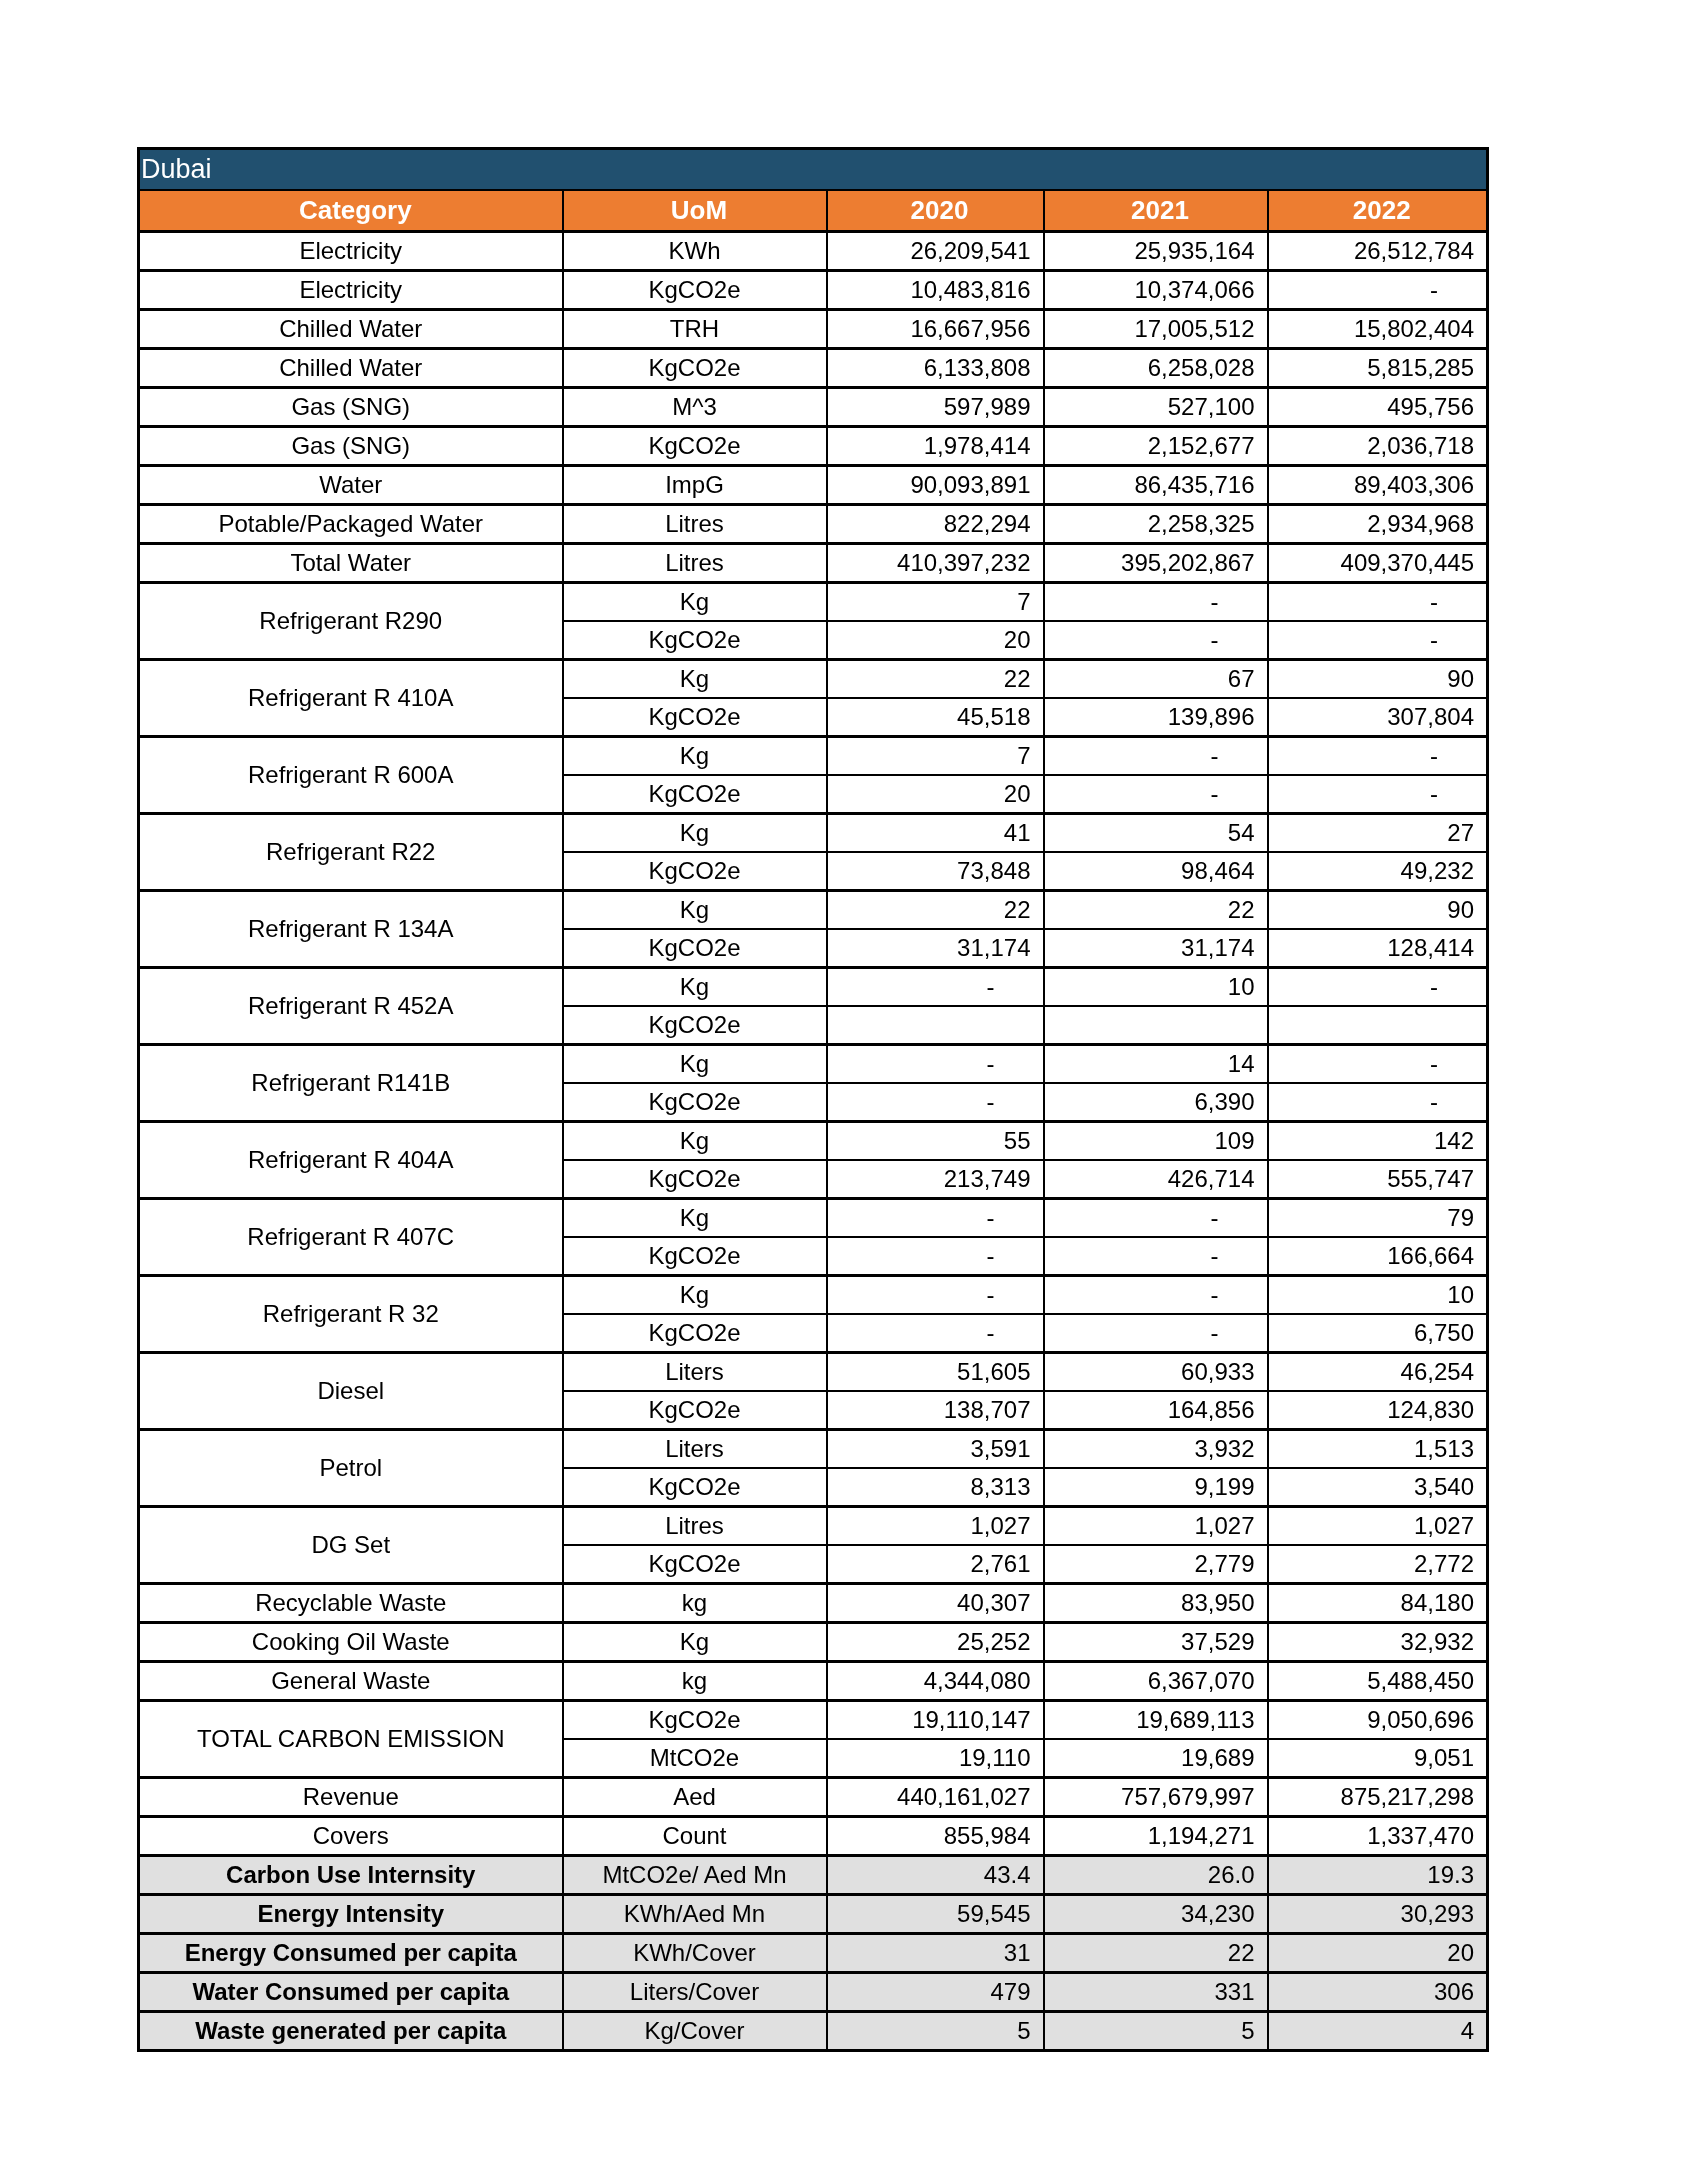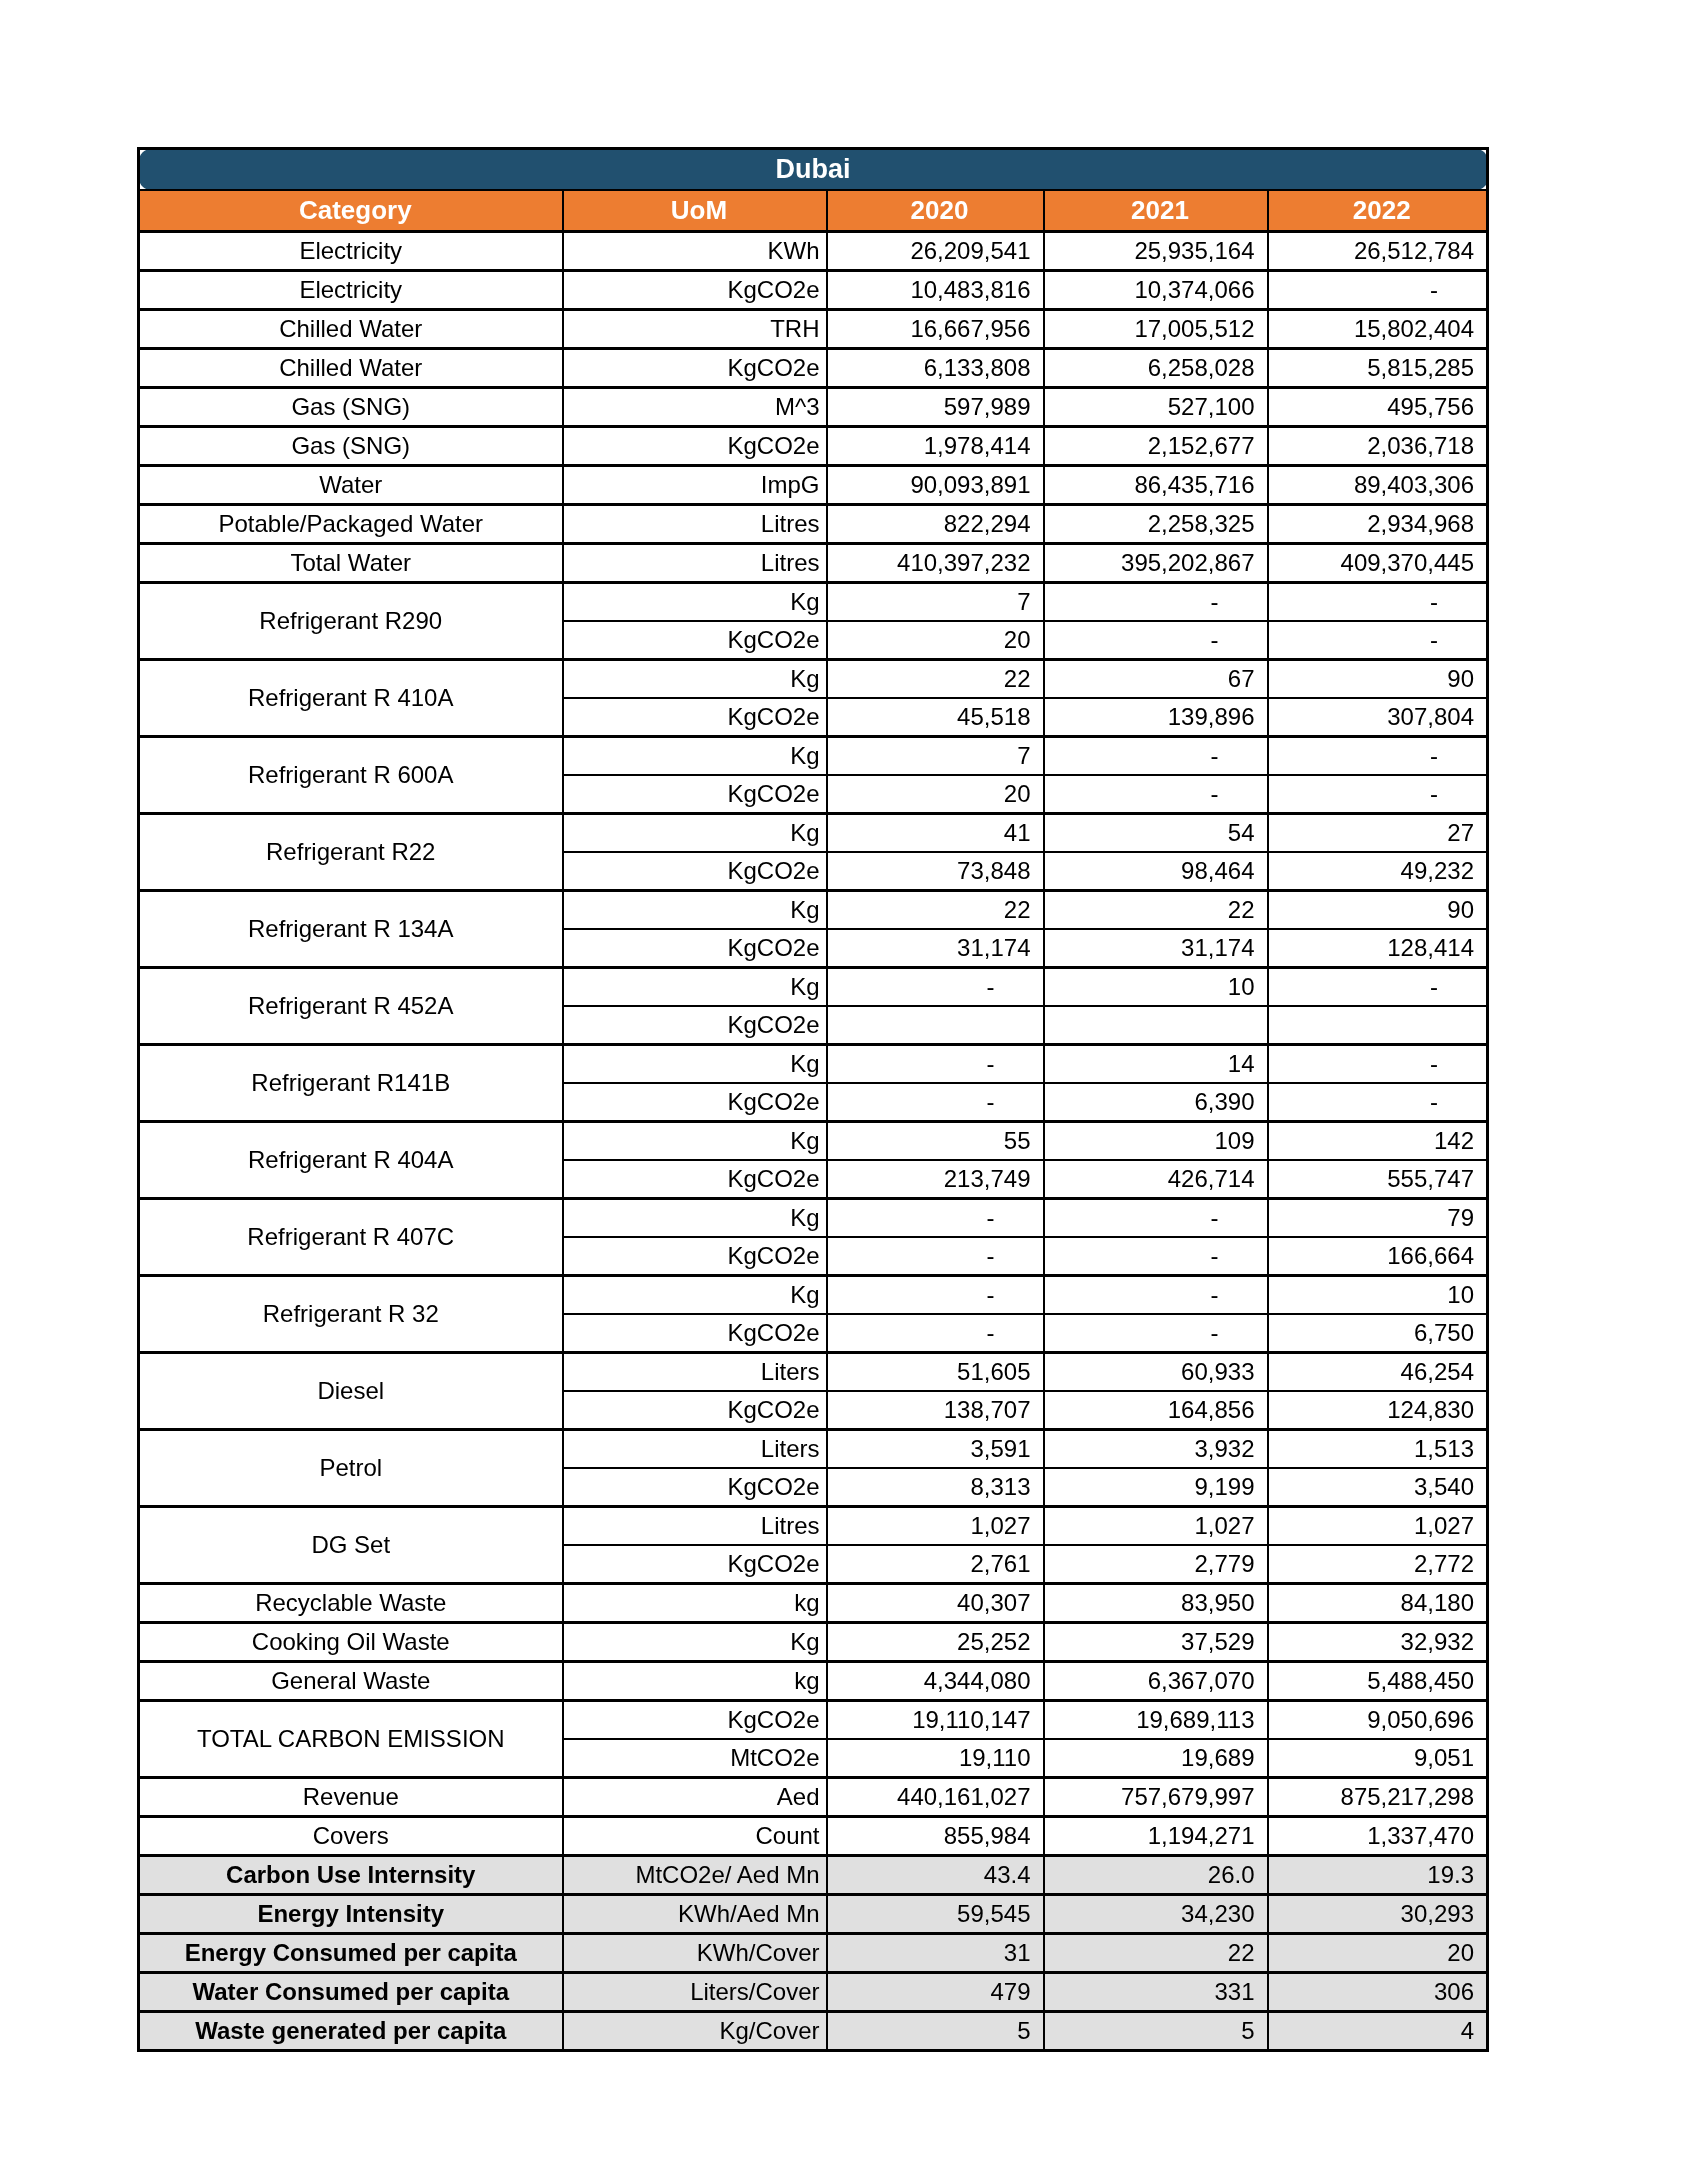--- a/index.html
+++ b/index.html
@@ -27,44 +27,43 @@
   table.report th, table.report td {
     border: 2px solid var(--border-color, #000);
     overflow: hidden;
     white-space: nowrap;
   }
   th.title-cell {
     background: var(--title-bg, #21506F);
     color: var(--header-text, #fff);
     height: 37px;
     font-size: 27px;
-    font-weight: bold;
-    text-align: center;
+    font-weight: normal;
+    text-align: left;
     vertical-align: middle;
-    border-radius: 12px;
   }
   th.col-head {
     background: var(--header-bg, #ED7D31);
     color: var(--header-text, #fff);
     height: 37px;
     font-size: 26px;
     font-weight: bold;
     text-align: center;
     vertical-align: middle;
     padding-left: 10px;
   }
   td {
     height: 36px;
     font-size: 24px;
     color: var(--text-color, #000);
     vertical-align: middle;
     background: #fff;
   }
   td.cat  { text-align: center; padding: 0 24px; }
-  td.uom  { text-align: right; padding: 0 6px; margin-top: 40px; }
+  td.uom  { text-align: center; padding: 0 6px; margin-top: 40px; }
   td.val  { text-align: right;  padding: 0 12px 0 4px; }
   td.val.dash { padding-right: 48px; }
   tr.group-start td { border-top: 3px solid var(--border-color, #000); }
   tr.hl td { background: var(--highlight-bg, #E0E0E0); }
   tr.hl td.cat { font-weight: bold; }
 </style>
 </head>
 <body>
 
 <div class="sheet">

